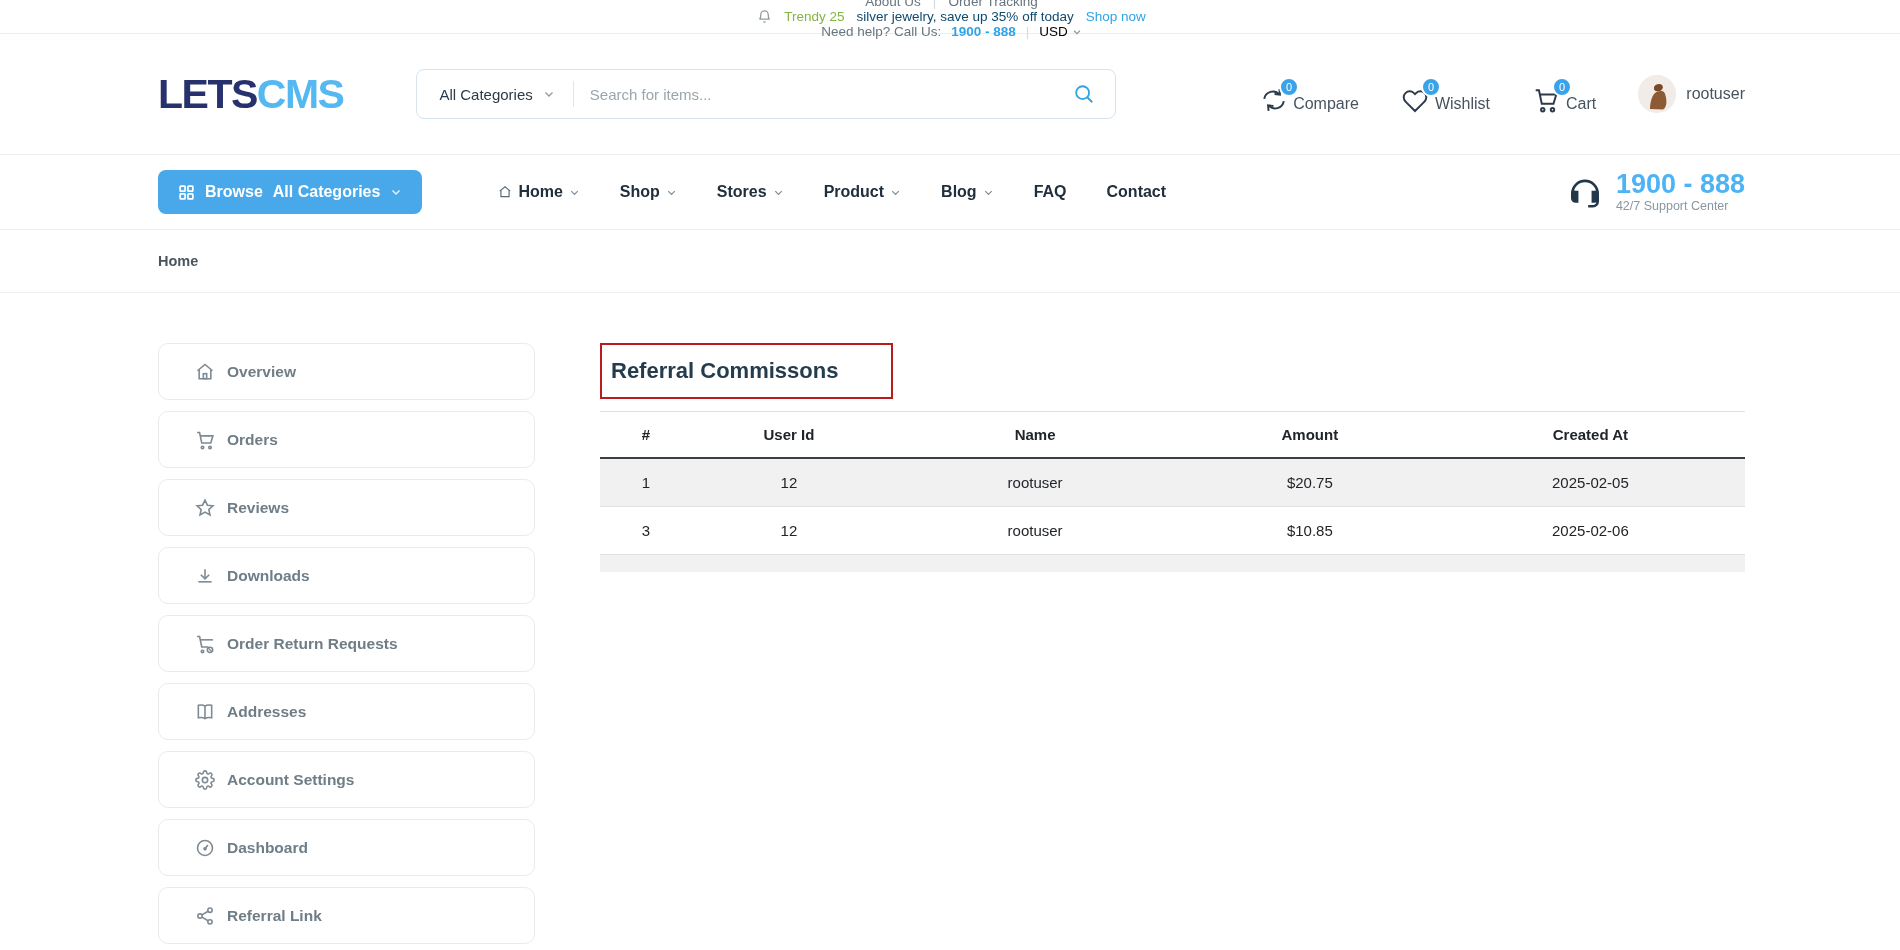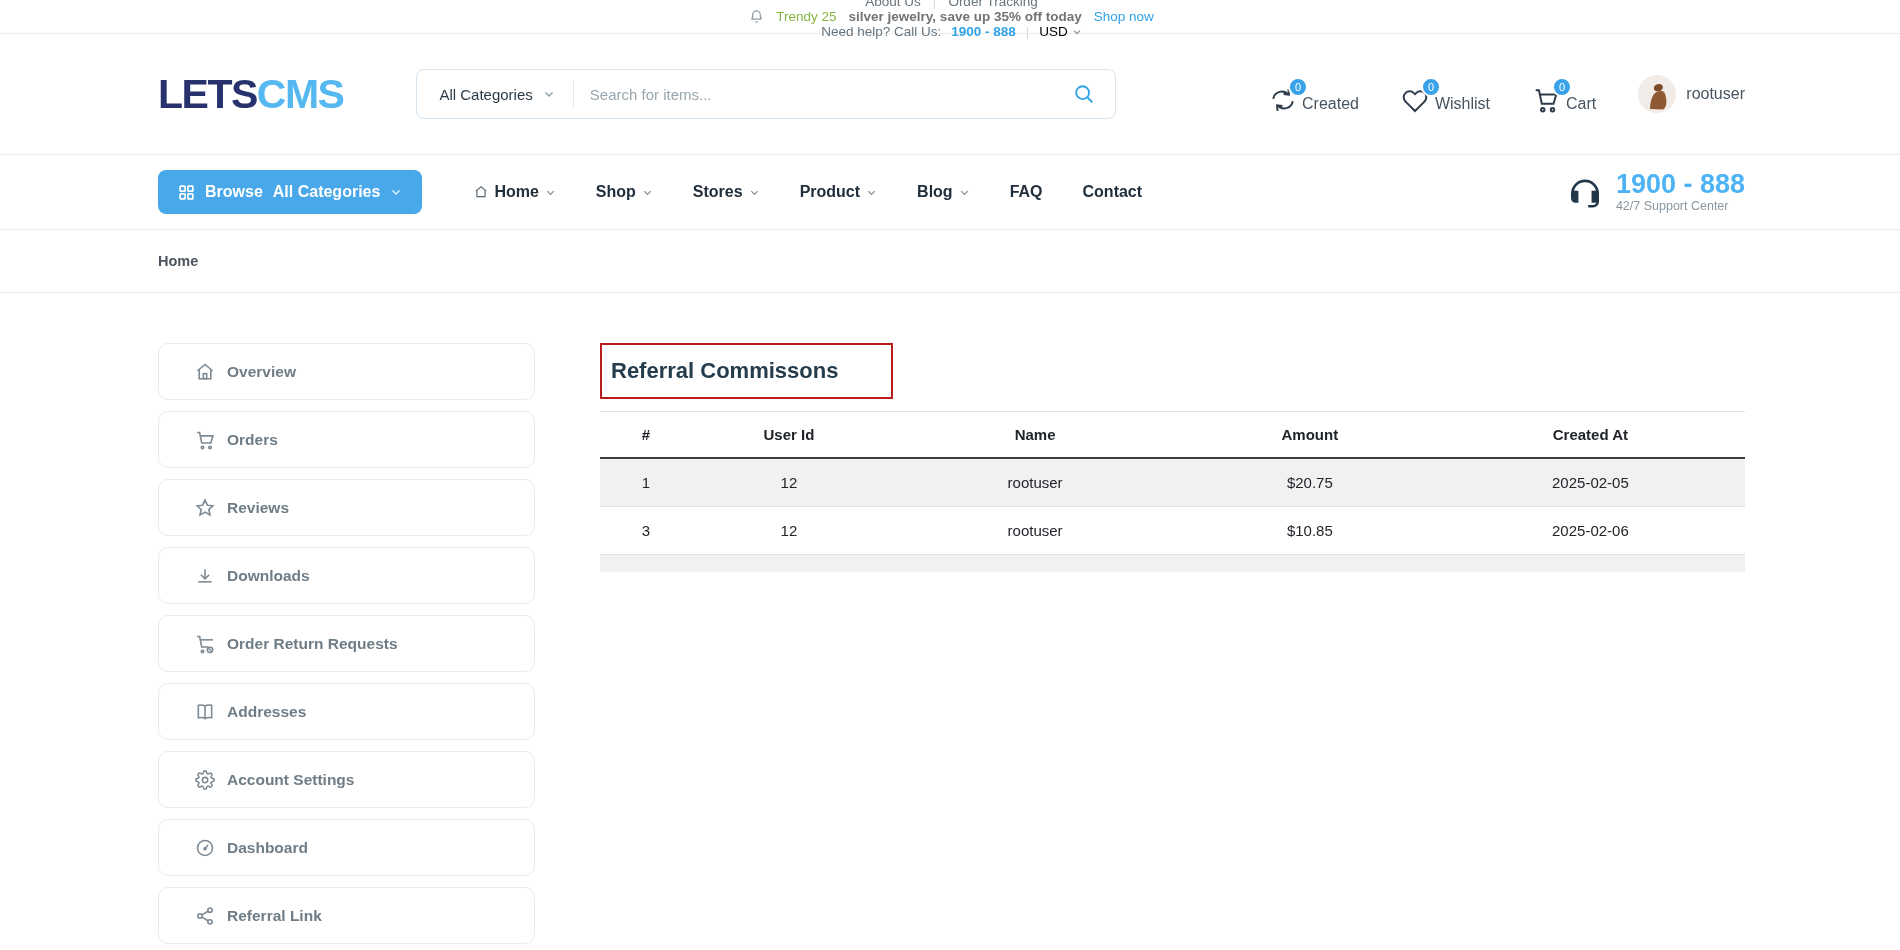--- a/index.html
+++ b/index.html
@@ -8,21 +8,21 @@
   .container { width:1900px; padding:0 155px 0 158px; }
 
   
   .topbar { height:34px; border-bottom:1px solid #ececec; display:flex; align-items:center; }
   .topbar .container { display:flex; align-items:center; justify-content:space-between;flex-direction:column; }
   .topbar-left { display:flex; align-items:center; gap:12px; font-size:13.5px; color:#67757f; }
   .tb-sep { color:#d6dbde; }
   .promo { display:flex; align-items:center; gap:12px; font-size:13.5px; }
   .promo .bell { color:#8d9aa2; display:flex; }
   .promo-highlight { color:#84b441; }
-  .promo-text { color:#737373; font-weight:bold; }
+  .promo-text { color:#0c4a6e; font-weight:normal; }
   .promo-cta { color:#2fa3e6; cursor:pointer; }
   .topbar-right { display:flex; align-items:center; gap:10px; font-size:13.5px; color:#67757f; }
   .tb-phone { color:#2fa3e6; font-weight:bold; }
   .currency { display:flex; align-items:center; gap:4px; color:#000000; cursor:pointer; }
   .chev { display:inline-flex; color:#8d9aa2; }
 
   
   .header { height:120px; }
   .header .container { height:100%; display:flex; align-items:center; }
   .logo { font-weight:800; font-size:41px; letter-spacing:-1.5px; cursor:pointer; white-space:nowrap; }
@@ -41,21 +41,21 @@
   .h-action { display:flex; align-items:flex-end; gap:6px; cursor:pointer; color:#47535e; font-size:16px; }
   .h-ico-wrap { position:relative; display:flex; color:#2c3a49; }
   .badge { position:absolute; top:-10px; right:-12px; width:20px; height:20px; border-radius:50%;
     background:#3aa2e9; color:#fff; font-size:11px; display:flex; align-items:center; justify-content:center;
     border:2px solid #fff; }
   .account { display:flex; align-items:center; gap:10px; cursor:pointer; font-size:16px; color:#47535e; }
   .avatar { width:38px; height:38px; border-radius:50%; background:#f1ece7; overflow:hidden; display:flex; }
 
   
   .nav { height:75px; border-top:1px solid #ededed; }
-  .nav .container { height:100%; display:flex; align-items:center; }
+  .nav .container { height:100%; display:flex; align-items:center;gap:24px; }
   .browse-btn { height:44px; background:#49a8e9; color:#fff; border:none; border-radius:8px;
     display:flex; align-items:center; gap:10px; padding:0 20px; font-size:16px; font-weight:bold;
     cursor:pointer; font-family:"Liberation Sans", sans-serif; }
   .browse-btn .chev { color:#dff0fb; }
   .nav-links { display:flex; align-items:center; margin-left:52px; gap:40px; }
   .nav-item { display:flex; align-items:center; gap:6px; font-size:16px; font-weight:bold; color:#212f3d;
     cursor:pointer; white-space:nowrap; }
   .nav-item .chev { color:#7e8b95; }
   .nav-item .home-ico { color:#5d6a75; display:flex; }
   .support { margin-left:auto; display:flex; align-items:center; gap:12px; }
@@ -161,21 +161,21 @@
           <span>
             <svg width="26" height="26" viewBox="0 0 24 24" fill="none" stroke="currentColor" stroke-width="1.8">
                 <path d="M3 11a8 8 0 0 1 14-4"></path>
                 <polyline points="17 2 17.5 7 12.5 6.5"></polyline>
                 <path d="M21 13a8 8 0 0 1-14 4"></path>
                 <polyline points="7 22 6.5 17 11.5 17.5"></polyline>
               </svg>
           </span>
           <span class="badge">0</span>
         </span>
-        <span>Created</span>
+        <span>Compare</span>
       </div>
       <div class="h-action">
         <span class="h-ico-wrap">
           <span>
             <svg width="28" height="26" viewBox="0 0 24 24" fill="none" stroke="currentColor" stroke-width="1.8">
                 <path d="M20.8 5.6a5.5 5.5 0 0 0-7.8 0L12 6.6l-1-1a5.5 5.5 0 0 0-7.8 7.8l1 1L12 22.2l7.8-7.8 1-1a5.5 5.5 0 0 0 0-7.8z"></path>
               </svg>
           </span>
           <span class="badge">0</span>
         </span>

